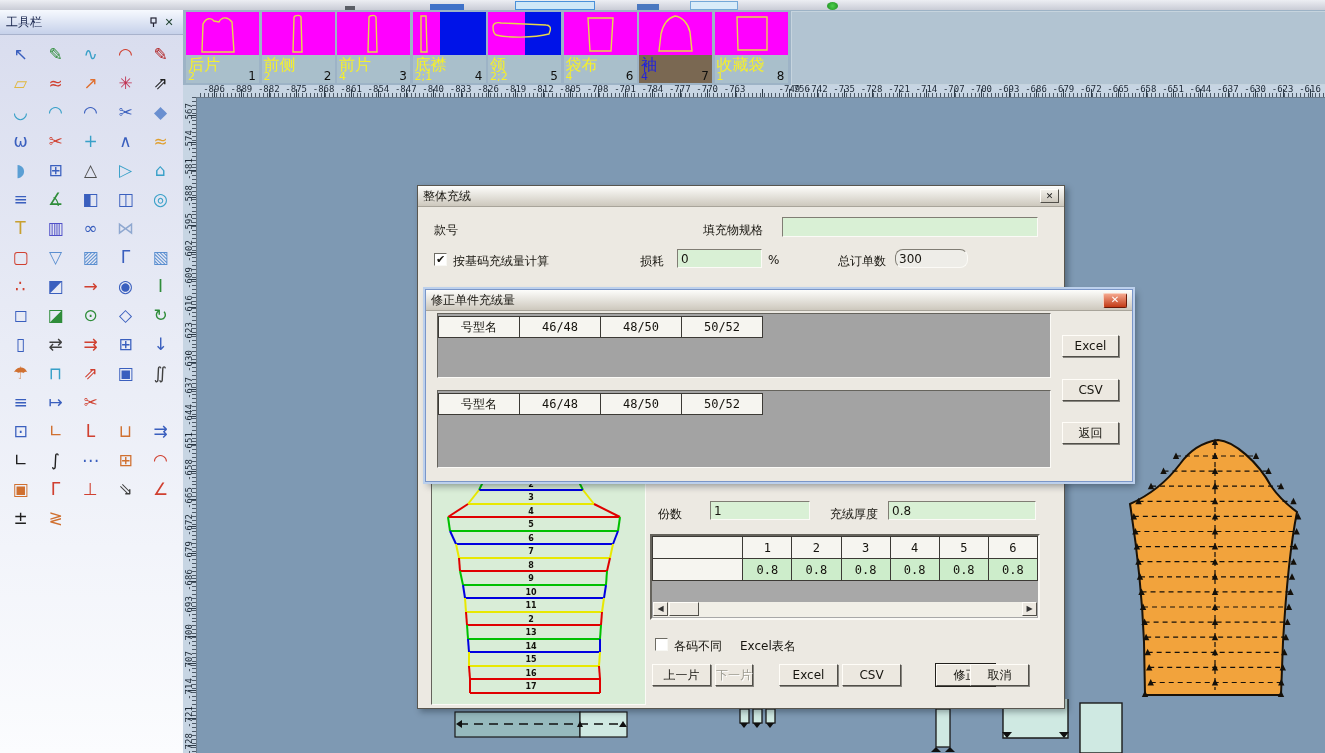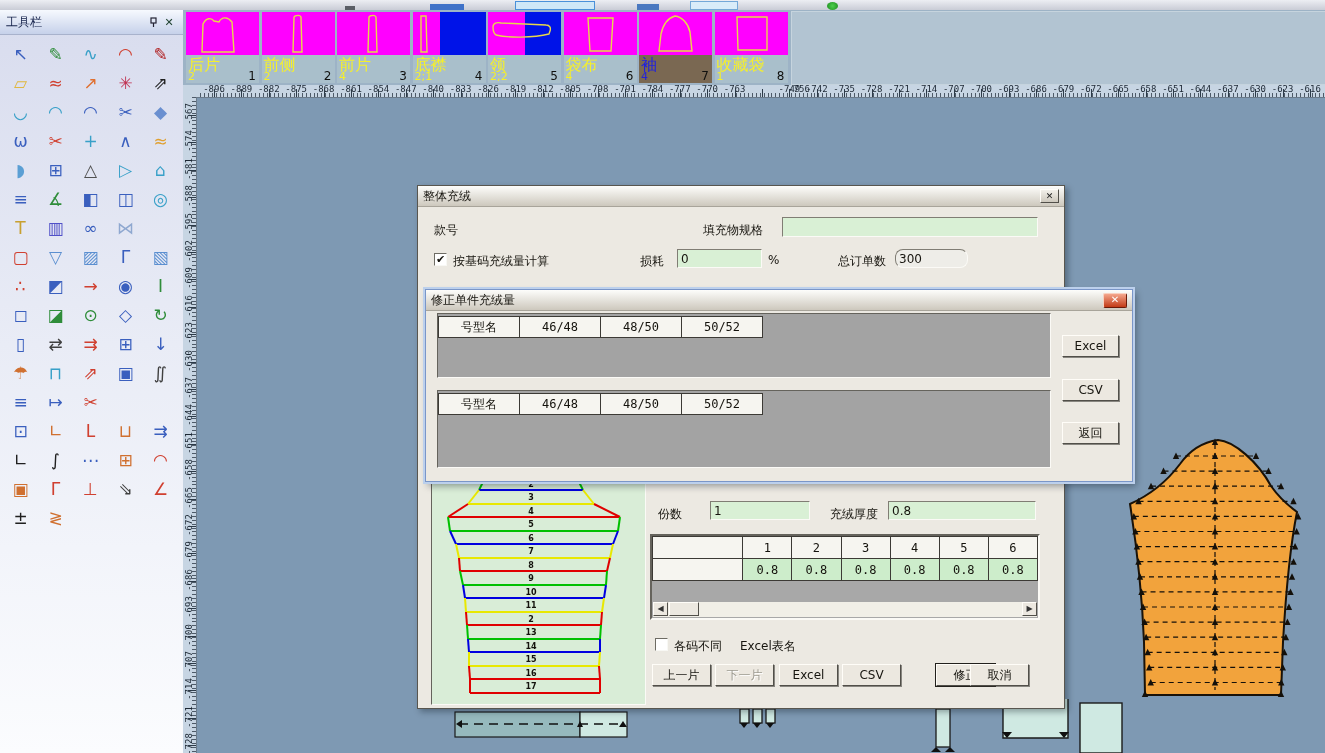--- a/index.html
+++ b/index.html
@@ -670,21 +670,21 @@
         <span class="sthumb"></span>
         <span class="sbtn" style="right:0;">▶</span>
       </div>
     </div>
 
     <span class="cb" style="left:237px;top:452px;"></span>
     <span class="label" style="left:256px;top:452px;">各码不同</span>
     <span class="label" style="left:322px;top:452px;">Excel表名</span>
 
     <div class="btn" style="left:234px;top:478px;width:59px;">上一片</div>
-    <div class="btn disabled" style="left:297px;top:478px;width:59px;">下一片</div>
+    <div class="btn disabled" style="left:297px;top:478px;width:38px;">下一片</div>
     <div class="btn" style="left:361px;top:478px;width:59px;">Excel</div>
     <div class="btn" style="left:424px;top:478px;width:59px;">CSV</div>
     <div class="btn default" style="left:488px;top:478px;width:59px;">修正</div>
     <div class="btn" style="left:552px;top:478px;width:59px;">取消</div>
   </div>
 
   <div class="abs dlg" id="dlg2" style="left:425px;top:289px;width:706px;height:191px;z-index:20;border-color:#7a96c8;box-shadow:0 0 0 2px #bcd0ec,3px 4px 7px rgba(10,20,30,.4);">
     <div class="dlg-title">
       <span>修正单件充绒量</span>
       <span class="spacer"></span>

